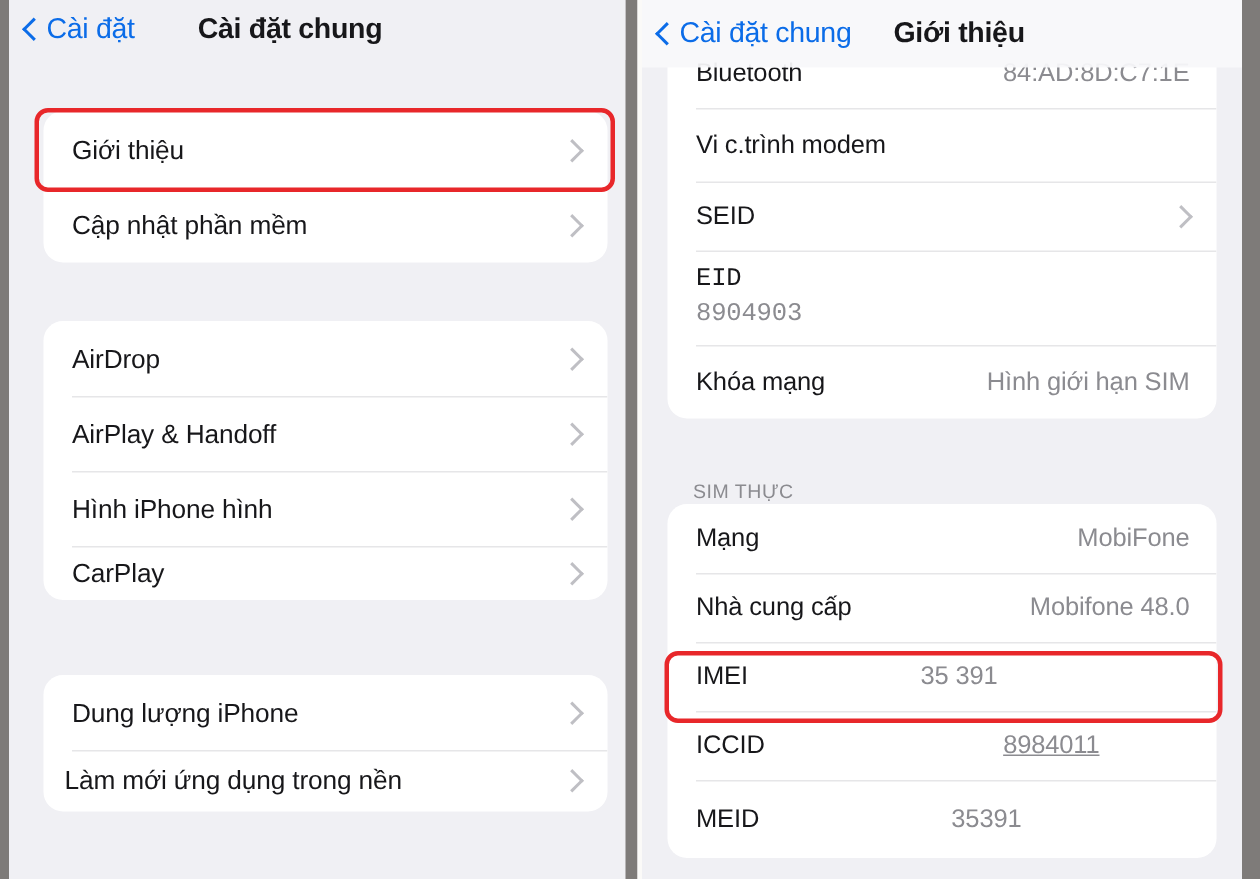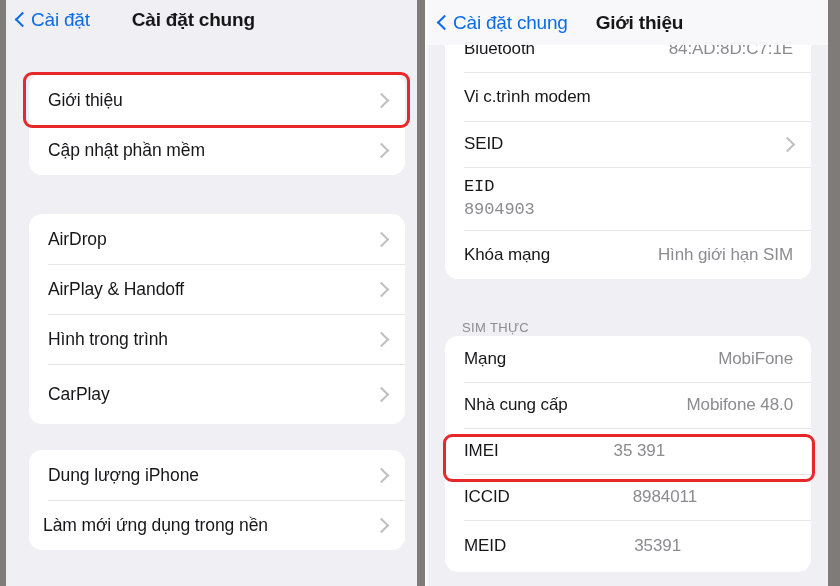--- a/index.html
+++ b/index.html
@@ -250,35 +250,35 @@
       <div class="card" style="top:214px;">
         <div class="row tappable" style="height:50px;">
           <span class="row-label">AirDrop</span>
           <span class="chev"></span>
         </div>
         <div class="row tappable" style="height:50px;">
           <span class="row-label">AirPlay &amp; Handoff</span>
           <span class="chev"></span>
         </div>
         <div class="row tappable" style="height:50px;">
-          <span class="row-label">Hình trong trình</span>
-          <span class="chev"></span>
-        </div>
-        <div class="row tappable" style="height:60px;">
+          <span class="row-label">Hình iPhone hình</span>
+          <span class="chev"></span>
+        </div>
+        <div class="row tappable" style="height:36px;">
           <span class="row-label">CarPlay</span>
           <span class="chev"></span>
         </div>
       </div>
 
       <div class="card" style="top:450px;">
         <div class="row tappable" style="height:50px;">
           <span class="row-label">Dung lượng iPhone</span>
           <span class="chev"></span>
         </div>
-        <div class="row tappable" style="height:50px;padding-left:14px;">
+        <div class="row tappable" style="height:41px;padding-left:14px;">
           <span class="row-label">Làm mới ứng dụng trong nền</span>
           <span class="chev"></span>
         </div>
       </div>
 
     </div>
 
     <div class="redbox" style="left:17px; top:72px; width:387px; height:56px;"></div>
   </div>
 
@@ -322,21 +322,21 @@
         <div class="row" style="height:46px;gap:16px;">
           <span class="row-label">Nhà cung cấp</span>
           <span class="row-value">Mobifone 48.0</span>
         </div>
         <div class="row" style="height:46px;">
           <span class="row-label">IMEI</span>
           <span class="row-value" style="margin-right:128px;">35 391</span>
         </div>
         <div class="row" style="height:46px;">
           <span class="row-label">ICCID</span>
-          <span class="row-value" style="margin-right:96px;">8984011</span>
+          <span class="row-value" style="margin-right:60px;text-decoration:underline;">8984011</span>
         </div>
         <div class="row" style="height:52px;border-radius:18px;">
           <span class="row-label">MEID</span>
           <span class="row-value" style="margin-right:112px;">35391</span>
         </div>
       </div>
 
     </div>
 
     <div class="nav-bar right-nav">

